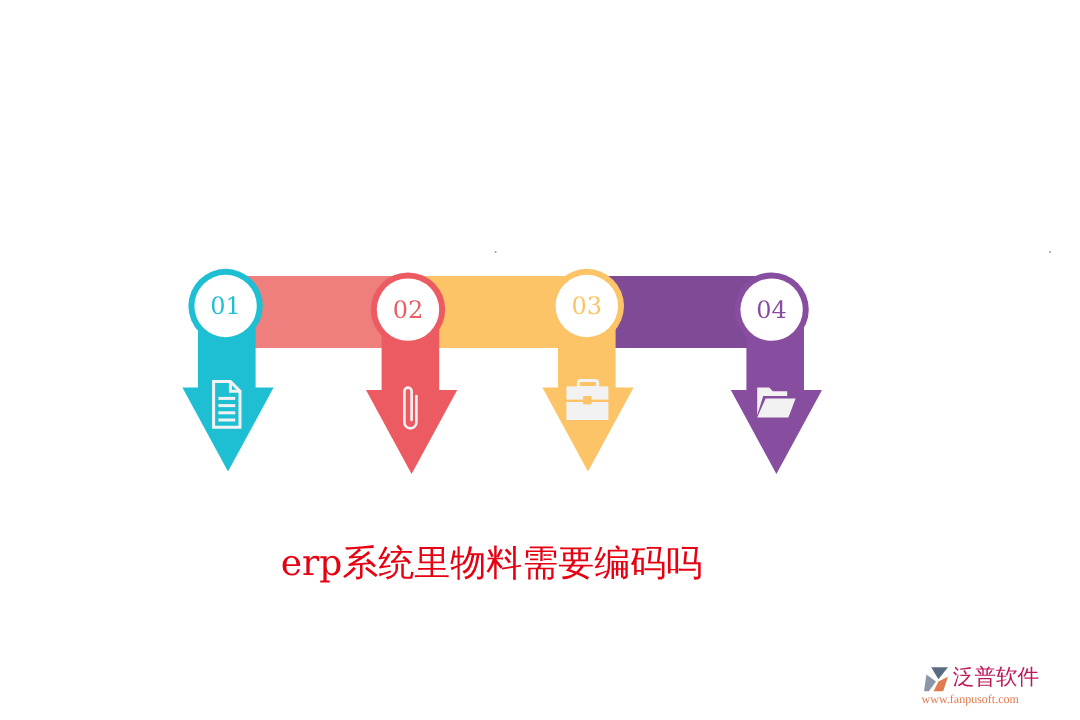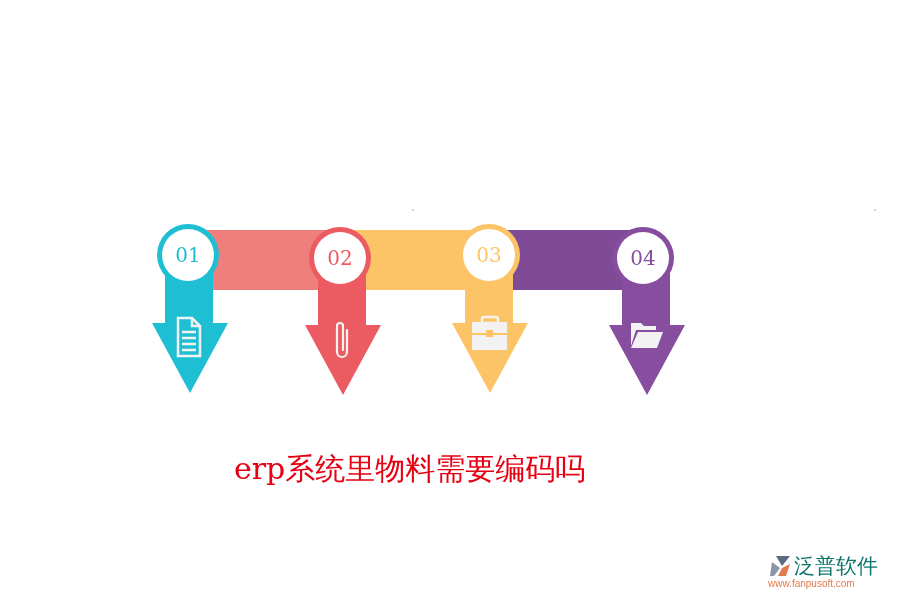--- a/index.html
+++ b/index.html
@@ -1,21 +1,21 @@
 <!DOCTYPE html>
 <html><head>
 <meta charset="utf-8">
 <style>
   html,body{margin:0;padding:0;background:#fff;}
   body{width:900px;height:600px;position:relative;overflow:hidden;font-family:"DejaVu Serif",serif;}
   svg.diagram{position:absolute;left:0;top:0;}
   .title{position:absolute;left:234px;top:420px;font-size:30px;color:#e60012;font-family:"DejaVu Serif","Liberation Serif",serif;letter-spacing:0px;white-space:nowrap;margin-top:29px;}
   .logo{position:absolute;left:768px;top:552px;width:130px;height:44px;}
-  .logo-name{position:absolute;left:26px;top:0;font-size:21px;color:#0f766e;font-family:"DejaVu Sans",sans-serif;white-space:nowrap;}
-  .logo-url{position:absolute;left:0;top:26px;font-size:10px;color:#e07b4f;font-family:Liberation Sans, sans-serif;white-space:nowrap;}
+  .logo-name{position:absolute;left:26px;top:0;font-size:18px;color:#be185d;font-family:"DejaVu Sans",sans-serif;white-space:nowrap;}
+  .logo-url{position:absolute;left:0;top:26px;font-size:10px;color:#e07b4f;font-family:Liberation Serif, serif;white-space:nowrap;}
   .num{font-family:"DejaVu Serif","Liberation Serif",serif;font-size:20px;}
 </style>
 </head>
 <body>
 
 <svg class="diagram" width="900" height="600">
 
   <rect x="200" y="230" width="140" height="60" fill="#ee7f7c"></rect>
   <rect x="352" y="230" width="140" height="60" fill="#fcc466"></rect>
   <rect x="505" y="230" width="140" height="60" fill="#7f4a96"></rect>

